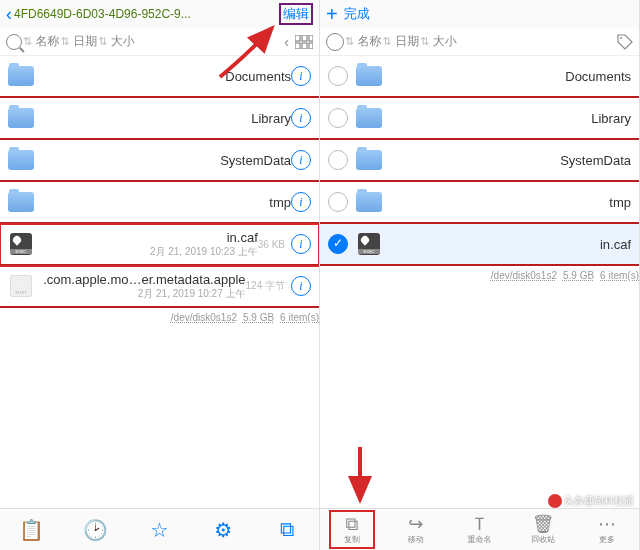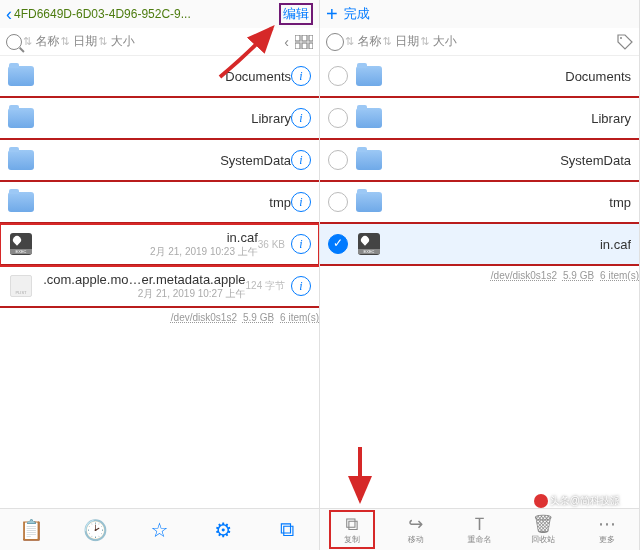--- a/index.html
+++ b/index.html
@@ -55,21 +55,21 @@
   .toolbar.left .tb .ic { color:#007aff; font-size:20px; }
   .toolbar.left .tb { width:55px; }
   .tb.red { position:relative; }
   .tb.red:before { content:""; position:absolute; top:-4px; left:2px; right:2px; bottom:-4px; border:2px solid #d62828; }
 
   
   .arrow { position:absolute; pointer-events:none; }
   .arrow svg { overflow:visible; }
 
   
-  .watermark { position:absolute; right:20px; bottom:42px; font-size:10px; color:#fff; text-shadow:0 0 3px rgba(0,0,0,.6); display:flex; align-items:center; gap:2px; }
+  .watermark { position:absolute; right:6px; bottom:42px; font-size:10px; color:#fff; text-shadow:0 0 3px rgba(0,0,0,.6); display:flex; align-items:center; gap:2px; }
   .watermark .av { width:14px; height:14px; background:#d33; border-radius:50%; display:inline-block; }
 
   .grid-ic, .list-ic { width:18px; display:inline-block; }
   .grid-ic svg, .list-ic svg { display:block; }
   .mag { width:16px; height:16px; border:1.5px solid #888; border-radius:50%; position:relative; }
   .mag:after { content:""; position:absolute; width:6px; height:1.5px; background:#888; bottom:-2px; right:-4px; transform:rotate(45deg); }
   .circle-ic { width:18px; height:18px; border:1.5px solid #888; border-radius:50%; }
   .tag-ic { width:16px; height:16px; }
 
 </style>

